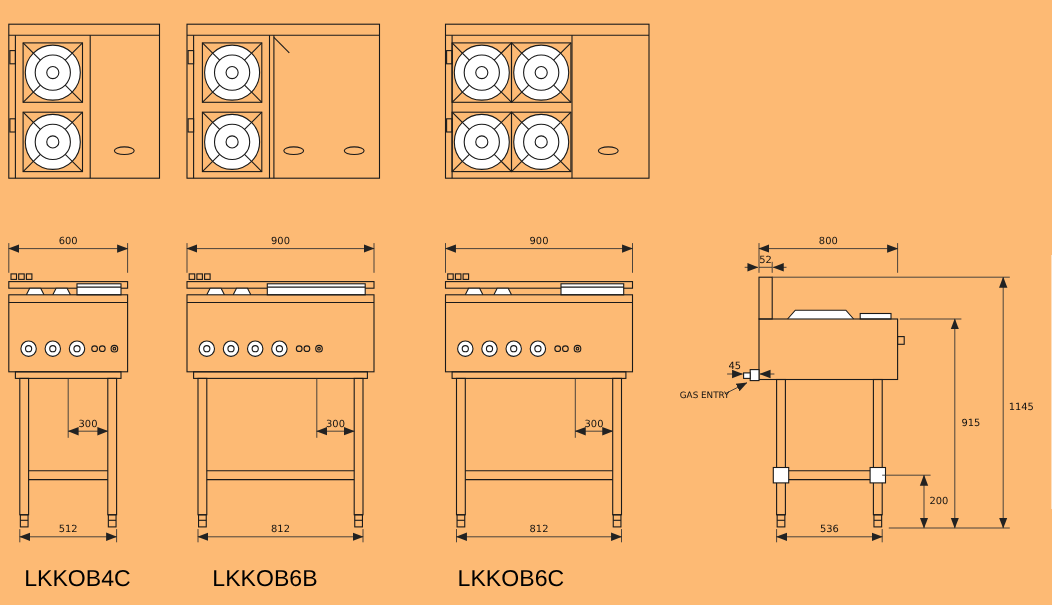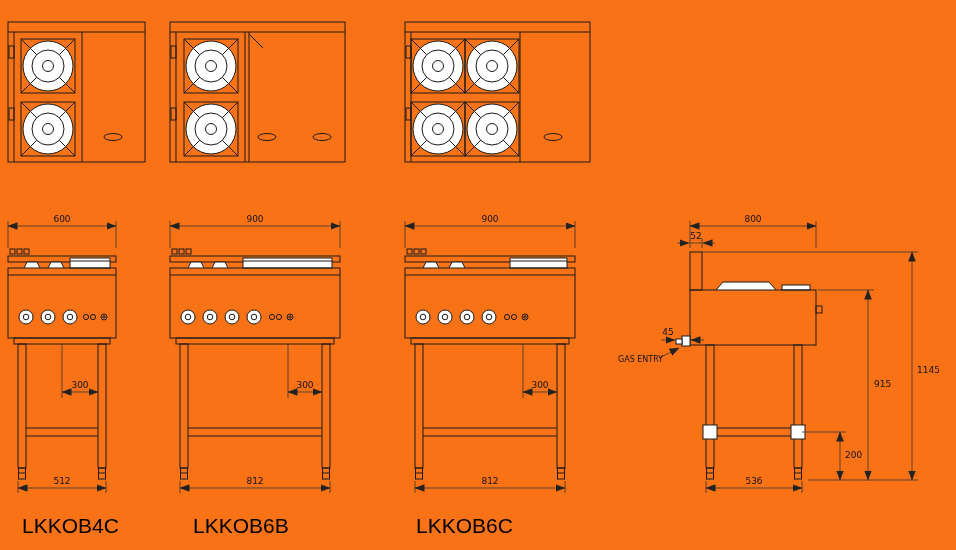--- a/index.html
+++ b/index.html
@@ -1,16 +1,16 @@
 <!DOCTYPE html>
 <html><head>
 <meta charset="utf-8">
 <style>
   html,body{margin:0;padding:0;background:#fff;}
-  .canvas{width:956px;height:550px;background:#f97316;position:relative;overflow:hidden;}
+  .canvas{width:956px;height:550px;background:#fdba74;position:relative;overflow:hidden;}
   svg{display:block;}
   text{stroke:none;}
   .dimtext{font-family:"DejaVu Sans","Liberation Sans",sans-serif;font-size:9px;fill:#111;}
   .smalltext{font-family:"DejaVu Sans","Liberation Sans",sans-serif;font-size:8px;fill:#111;}
   .modellabel{font-family:"Liberation Sans",sans-serif;font-size:21px;fill:#000;}
 </style>
 </head>
 <body>
 
 <div class="canvas">

